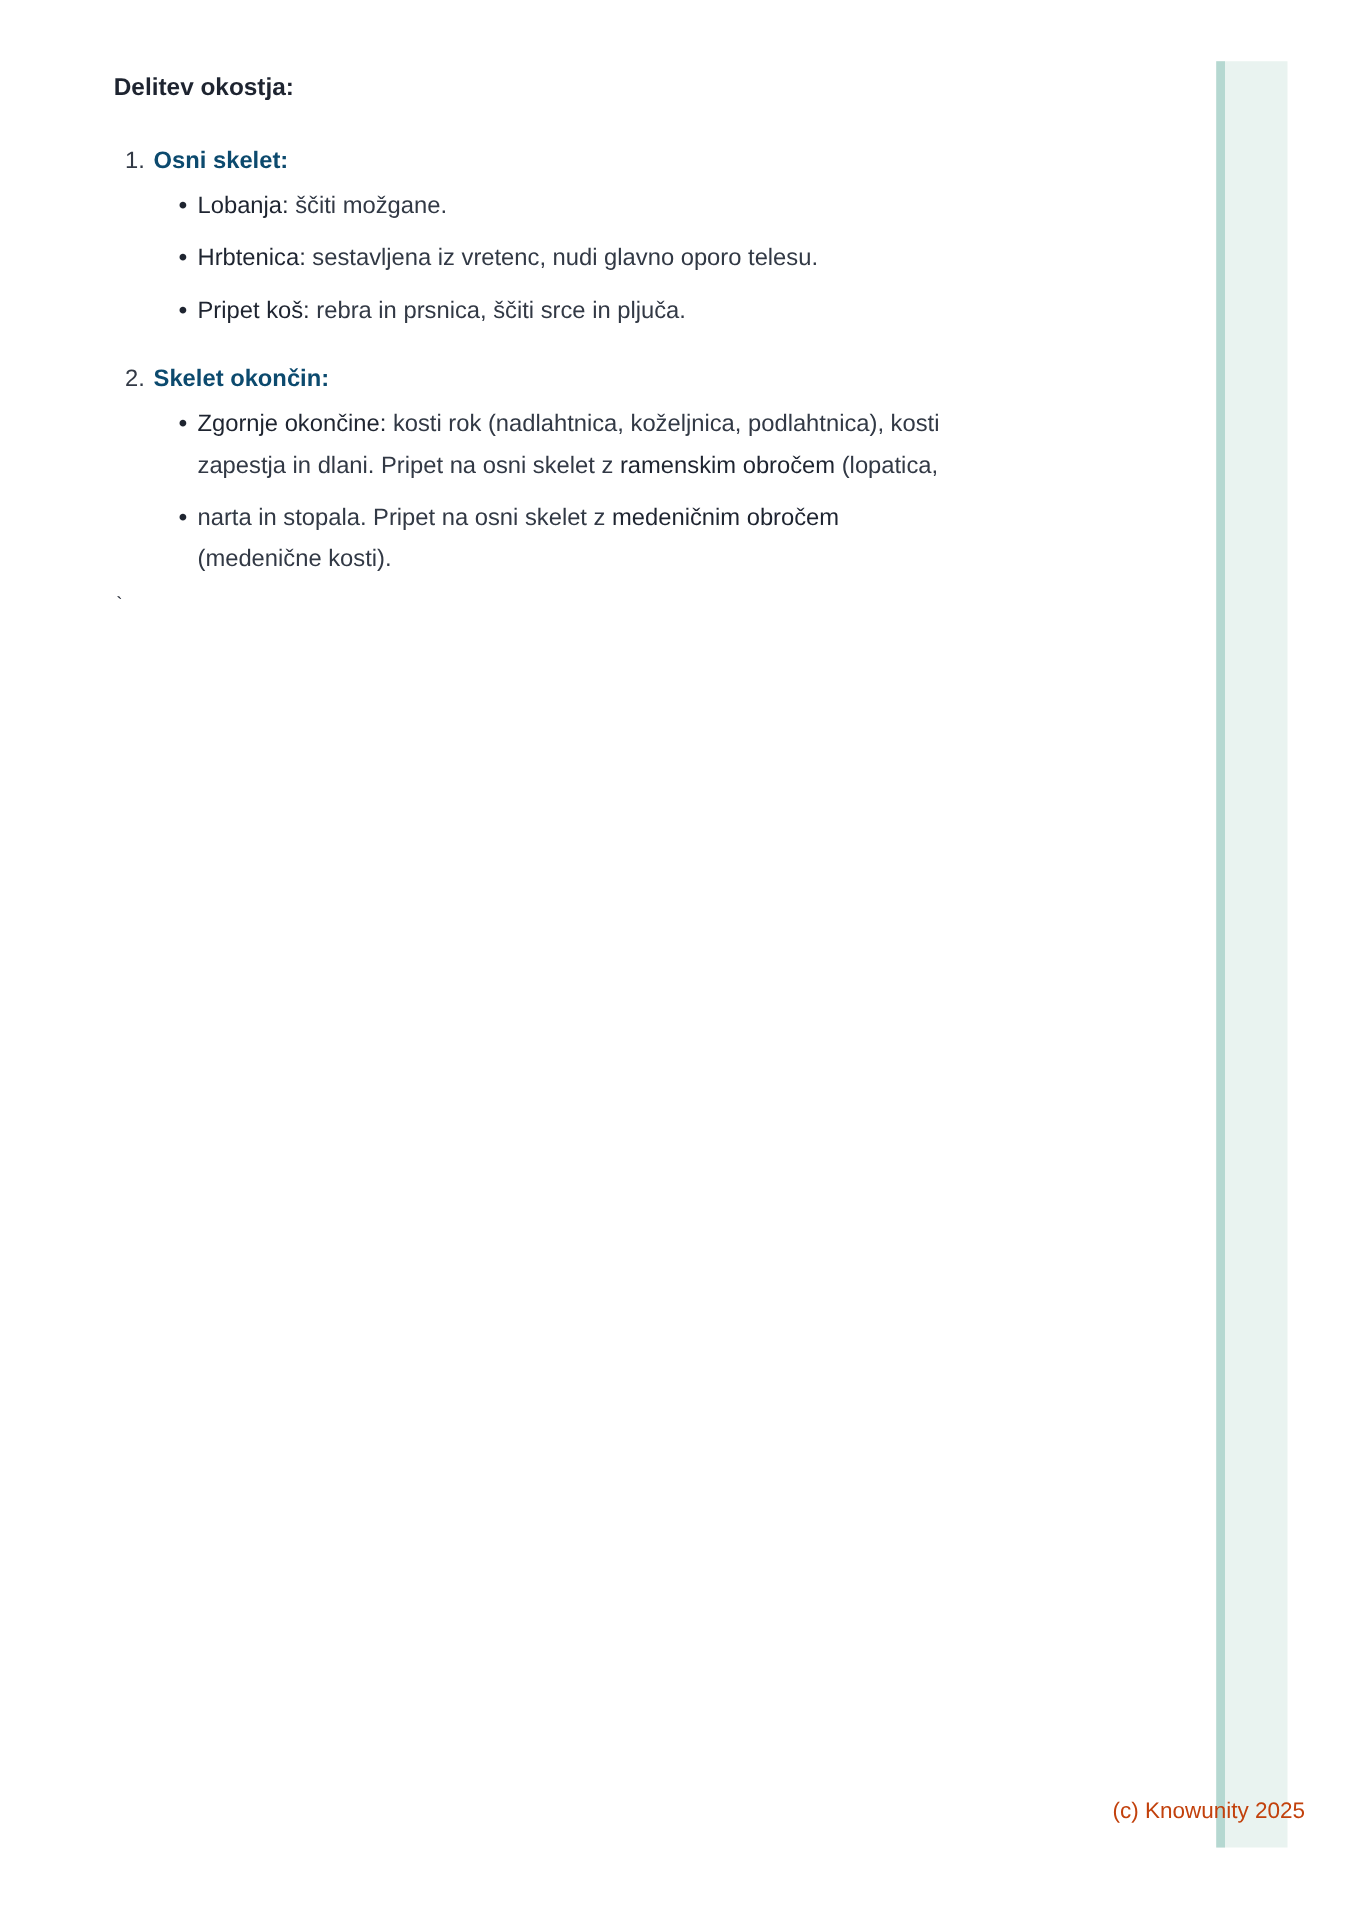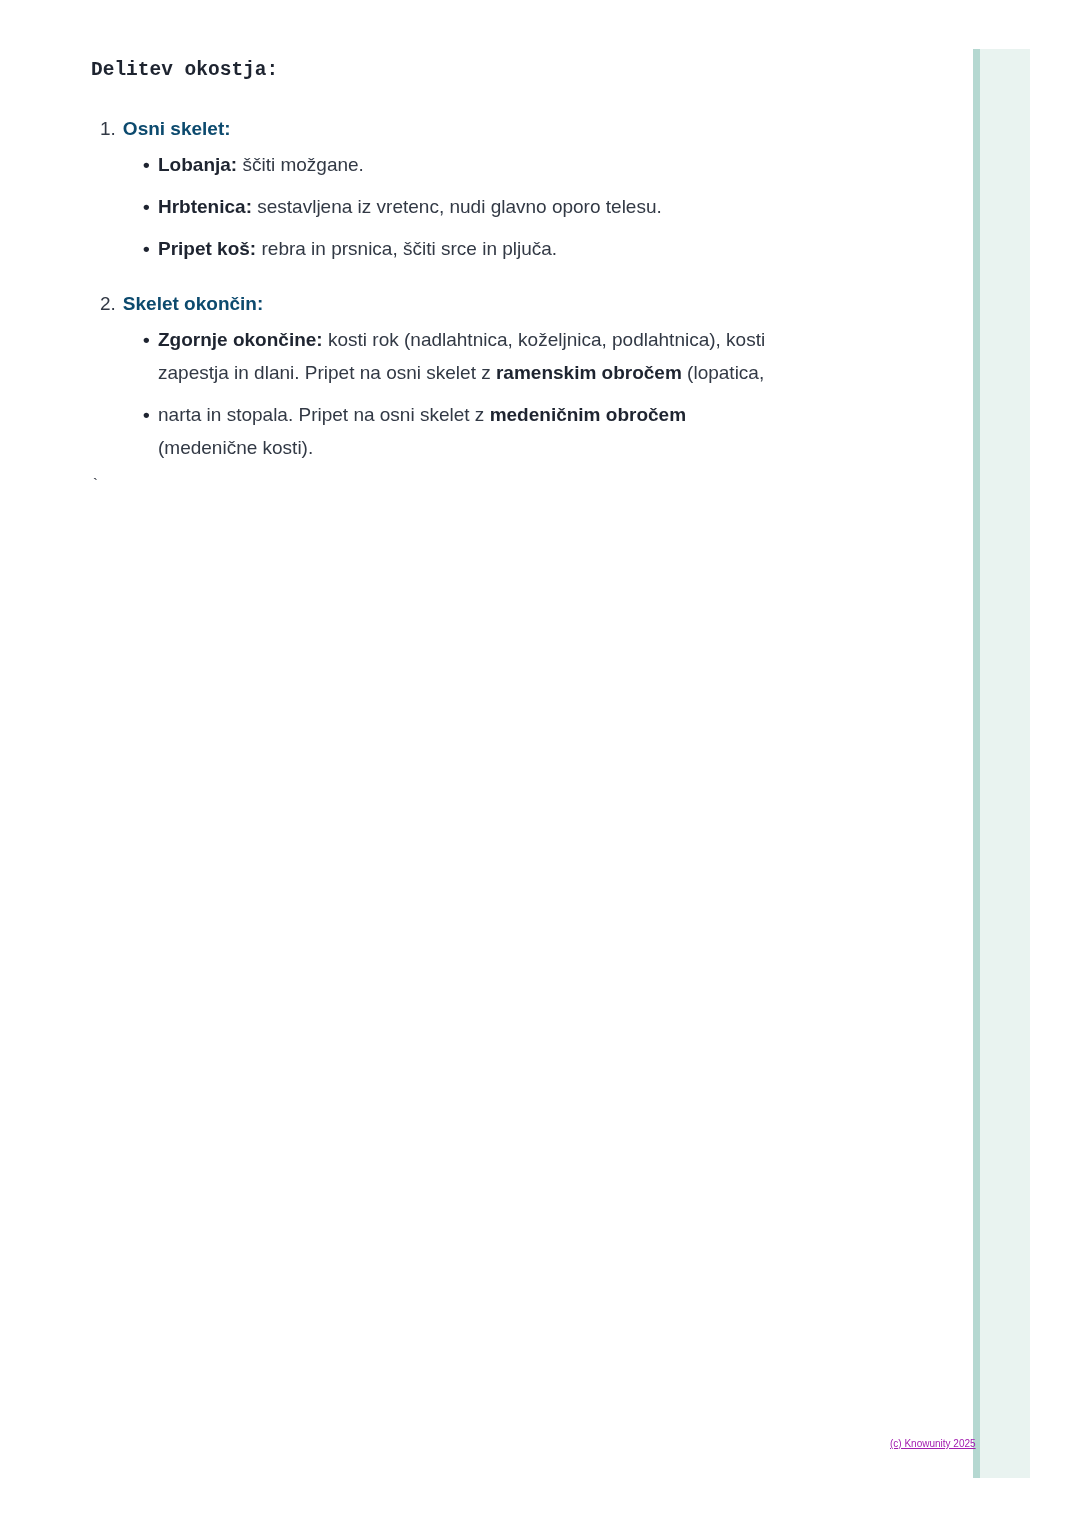--- a/index.html
+++ b/index.html
@@ -26,21 +26,20 @@
     color: #323945;
     font-size: 19px;
     z-index: 2;
   }
   .page-title {
     font-size: 19.5px;
     font-weight: 700;
     color: #1e2430;
     line-height: 28px;
     margin: 0 0 30px 0;
-    font-family: Liberation Mono, monospace;
   }
   ol.outline { list-style: none; margin: 0; padding: 0; }
   .oli { margin: 0 0 24px 0; }
   .oli:last-child { margin-bottom: 0; }
   .oli-head { padding-left: 9px; line-height: 30px; }
   .num { font-weight: 400; color: #323945; margin-right: 7px; }
   .oli-title { font-weight: 700; color: #0c4a6e; }
   ul.bullets { list-style: none; margin: 4px 0 0 0; padding: 0; }
   .bullet {
     position: relative;
@@ -50,36 +49,35 @@
     width: 700px;
   }
   .bullet:last-child { margin-bottom: 0; }
   .dot {
     position: absolute;
     left: 52px; top: 0;
     color: #1e2430;
     font-weight: 700;
   }
   .bullet-line { display: block; }
-  .bullet b, .bullet-line b { font-weight: 700; color: #1e2430; text-align: center; }
+  .bullet b, .bullet-line b { font-weight: 400; color: #1e2430; text-align: center; }
   .stray {
     margin-top: 12px;
     padding-left: 2px;
     font-size: 15px;
     color: #1e2430;
     line-height: 15px;
   }
   .footer {
     position: absolute;
     left: 890px; top: 1438px;
-    font-size: 10px;
-    color: #a21caf;
+    font-size: 18px;
+    color: #c2410c;
     z-index: 3;
     white-space: nowrap;
-    text-decoration: underline;
   }
 </style>
 </head>
 <body>
 
 <div class="stripe"></div>
 
 <div class="content">
   <div class="page-title">Delitev okostja:</div>
   <ol class="outline">

